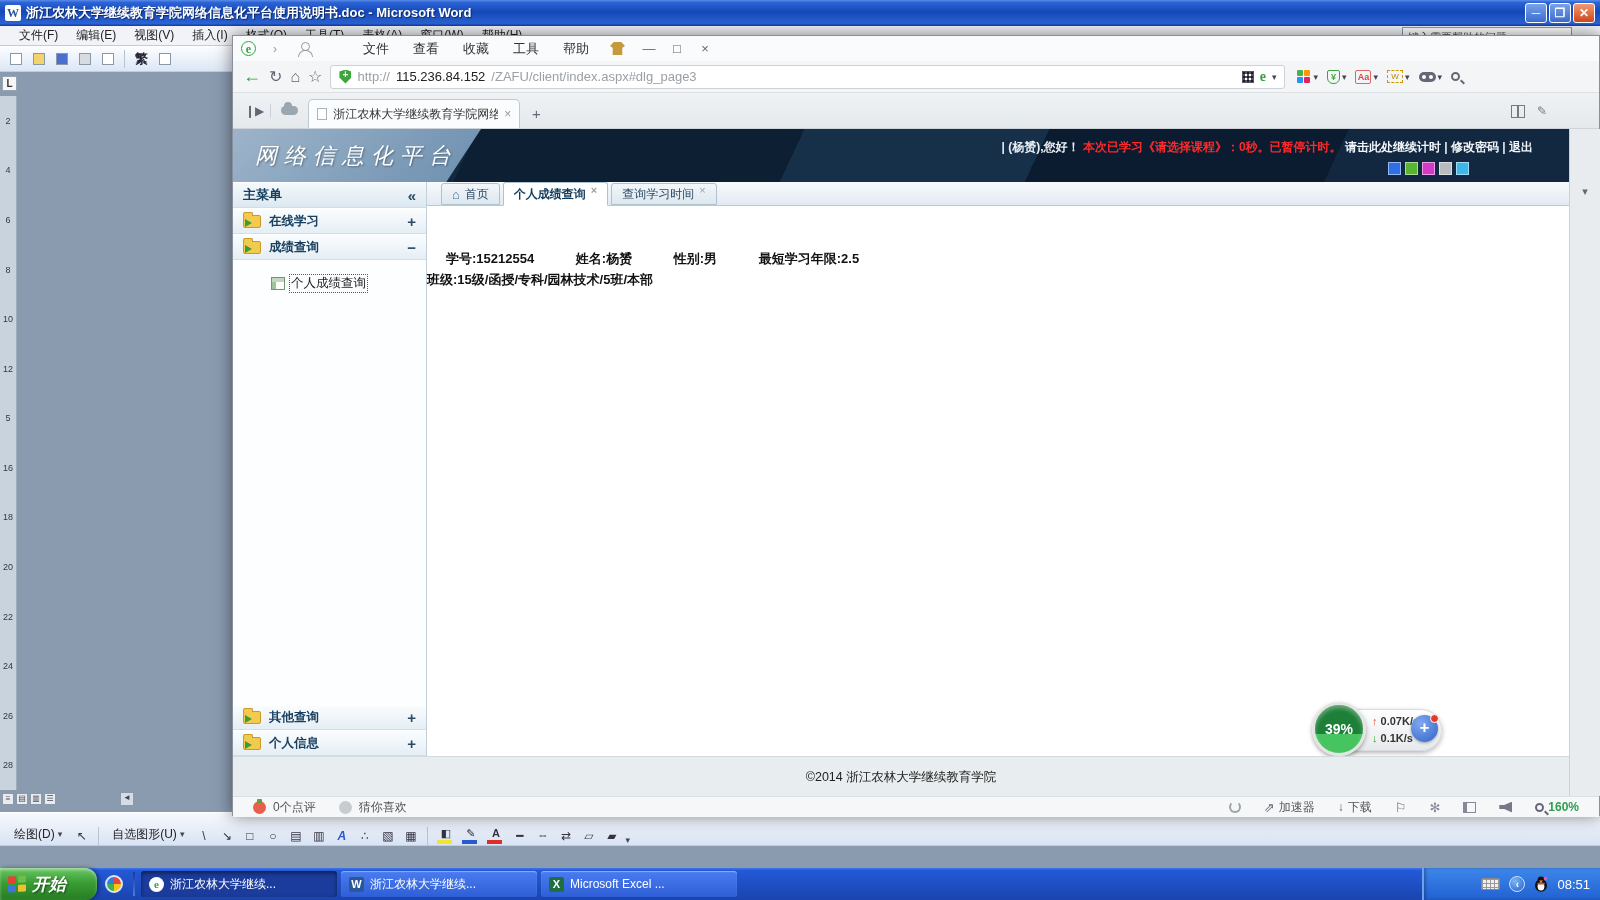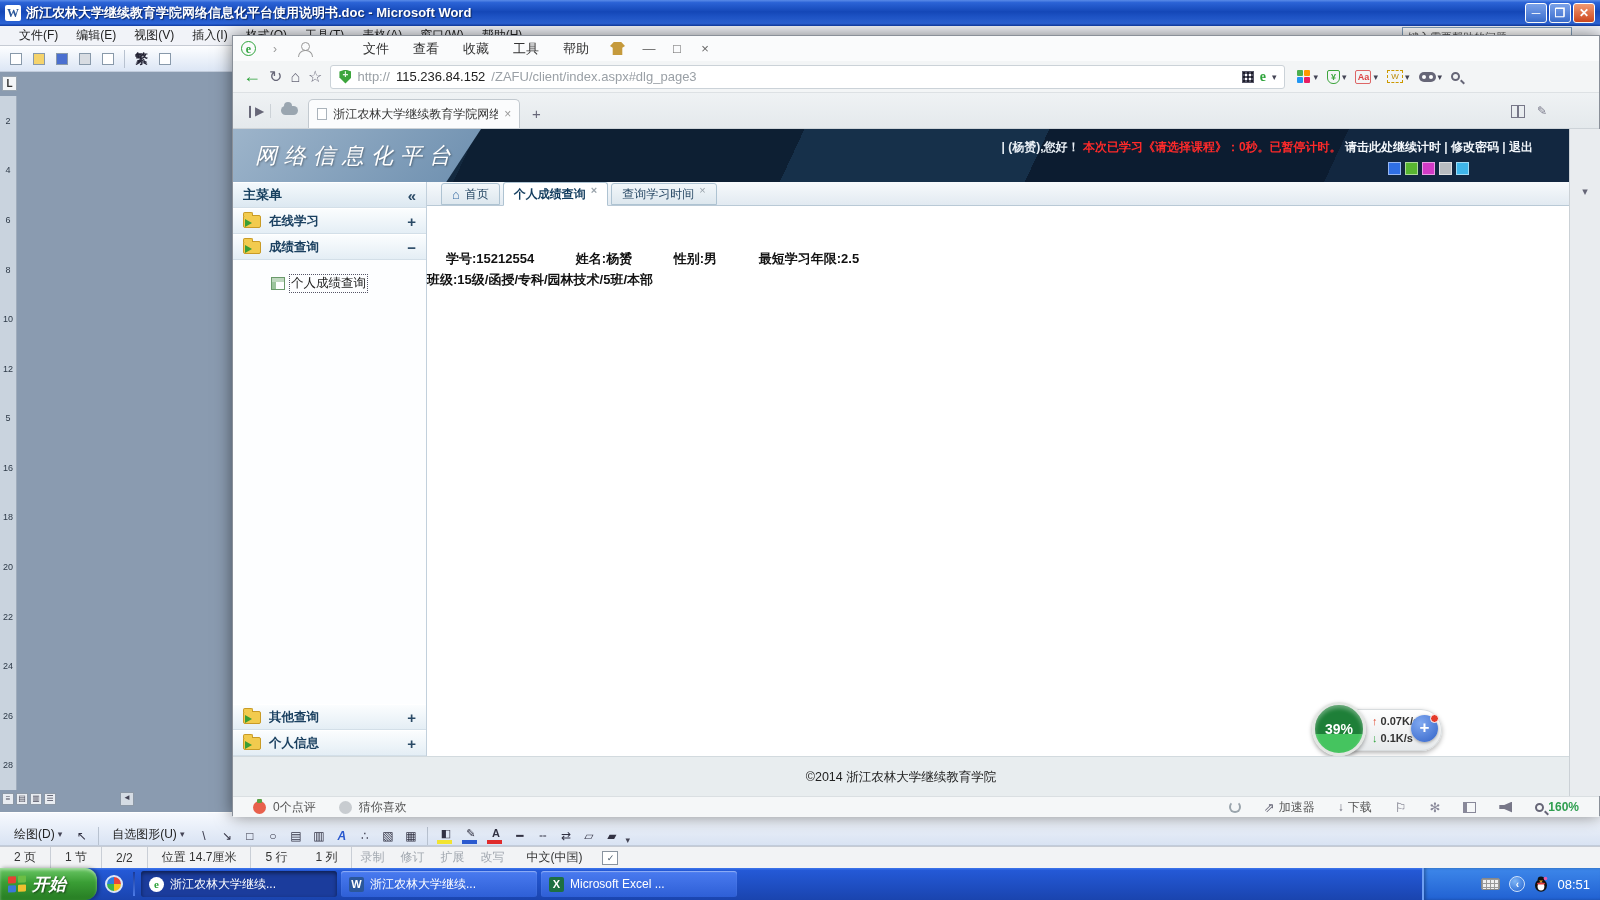--- a/index.html
+++ b/index.html
@@ -356,34 +356,20 @@
     <span class="dcolor">✎<b style="background:#2B5ACF;"></b></span>
     <span class="dcolor" style="font-weight:bold;">A<b style="background:#E02B2B;"></b></span>
     <span class="dicon">━</span>
     <span class="dicon">╌</span>
     <span class="dicon">⇄</span>
     <span class="dicon">▱</span>
     <span class="dicon">▰</span>
     <span class="caret">▾</span>
   </div>
 
-  <div class="w-statusbar">
-    <span class="wsb">2 页</span>
-    <span class="wsb">1 节</span>
-    <span class="wsb">2/2</span>
-    <span class="wsb">位置 14.7厘米</span>
-    <span class="wsb nb">5 行</span>
-    <span class="wsb">1 列</span>
-    <span class="wsb dim">录制</span>
-    <span class="wsb dim">修订</span>
-    <span class="wsb dim">扩展</span>
-    <span class="wsb dim">改写</span>
-    <span class="wsb nb">中文(中国)</span>
-    <span class="spellicon">✓</span>
-  </div>
 
   <div class="br">
 
     <div class="br-title">
       <span class="br-eicon">e</span>
       <div class="br-menu">
         <span class="chev-gray">›</span>
         <span class="person"></span>
         <span></span>
       </div>

